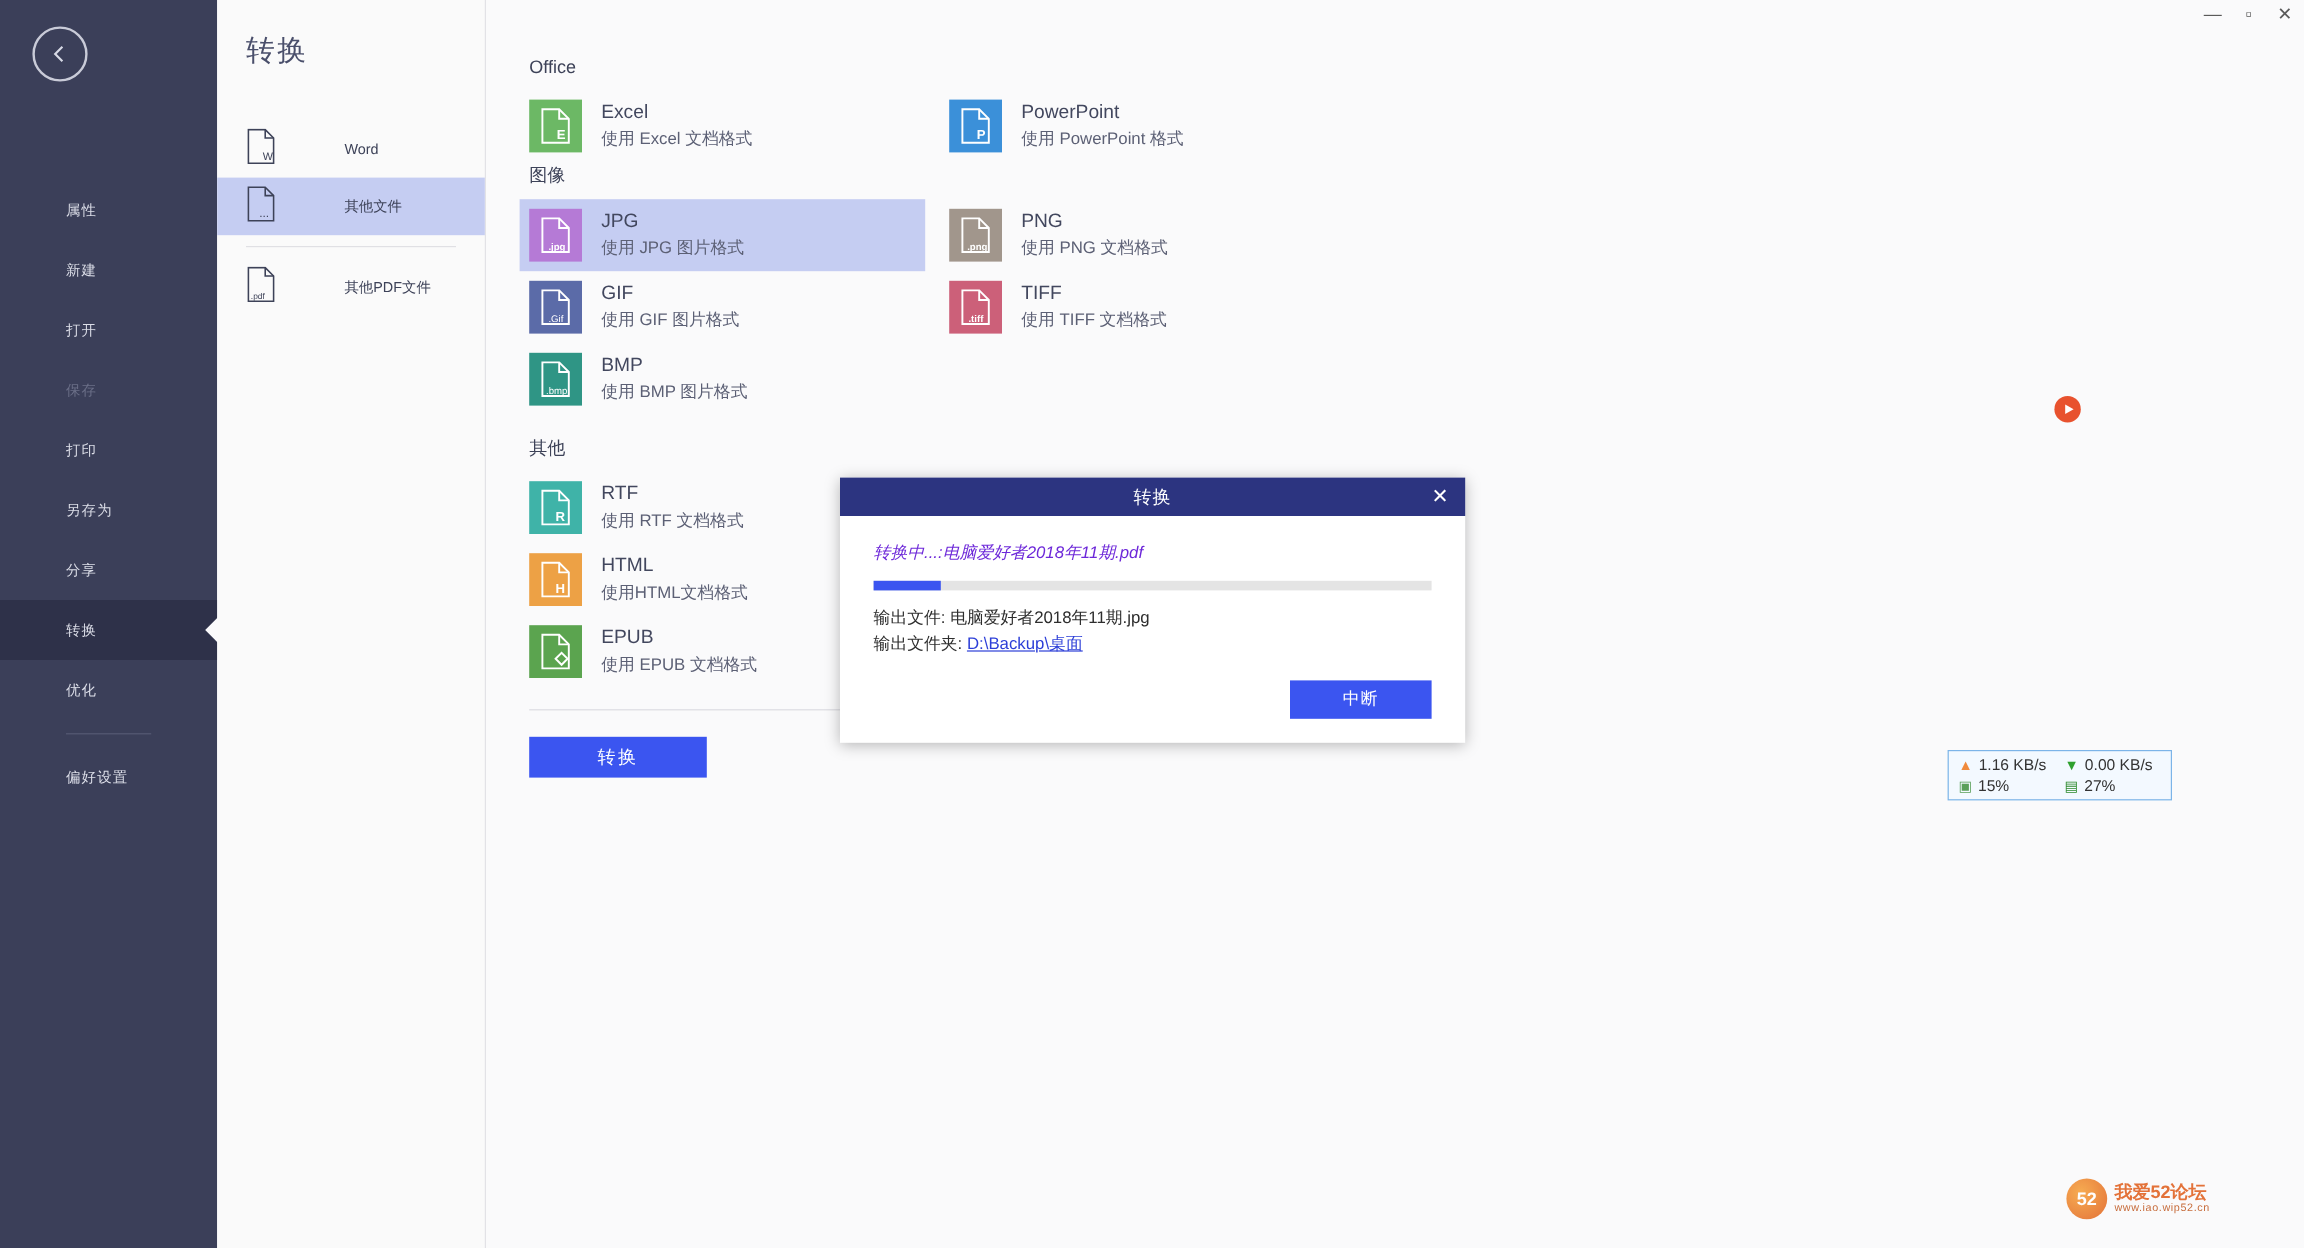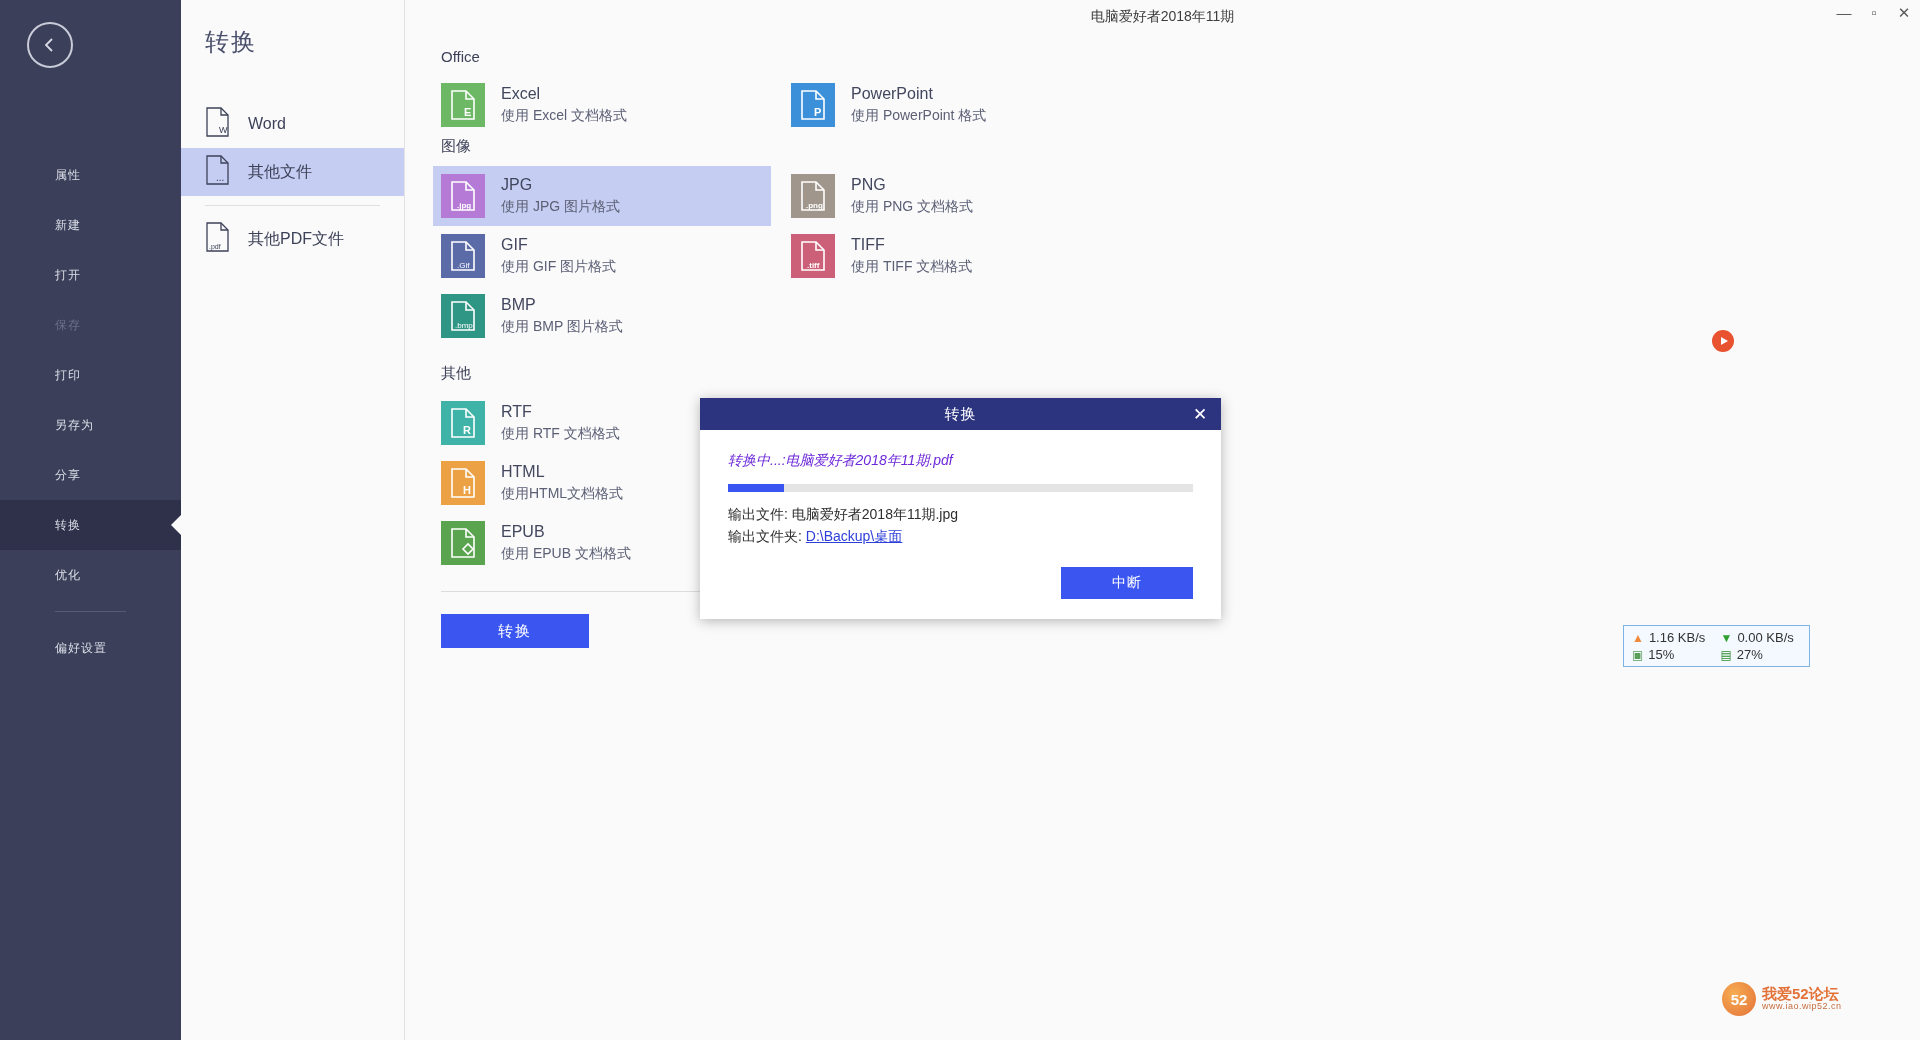--- a/index.html
+++ b/index.html
@@ -73,21 +73,21 @@
   }
   .cat-list { margin-top: 42px; }
   .cat-item {
     display: flex; align-items: center;
     height: 48px; padding-left: 24px;
     cursor: pointer;
   }
   .cat-item.active { background: #c5cdf2; }
   .cat-item .ficon { margin-right: 17px; }
   .cat-item .label {
-    font-size: 16px; color: #3d4258;
+    font-size: 12px; color: #3d4258; margin-left: 39px;
   }
   .cat-divider {
     margin: 9px 24px 9px 24px;
     height: 1px; background: #e0e0e4;
   }
 
   
   .main {
     position: absolute; left: 405px; top: 0;
     right: 0; height: 1040px;
@@ -194,21 +194,21 @@
     margin: 14px 0 14px 0;
     height: 8px; background: #e4e4e4; width: 100%;
   }
   .progress-fill { height: 8px; background: #3b55f0; }
   .modal-kv { font-size: 14px; color: #2e2e2e; margin-top: 4px; }
   .modal-kv a { color: #2d3fd8; text-decoration: underline; cursor: pointer; }
   .modal-footer {
     position: absolute; right: 28px; bottom: 20px;
   }
   .abort-btn {
-    width: 132px; height: 32px;
+    width: 118px; height: 32px;
     background: #3b55f0; color: #fff; border: none;
     font-size: 14px; cursor: pointer;
     font-family: inherit;
     letter-spacing: 1px;
   }
 
   
   .netwidget {
     position: absolute; left: 1623px; top: 625px;
     width: 187px; height: 42px;
@@ -304,21 +304,20 @@
             <text x="4" y="27" font-size="7" fill="#3d4258" font-family="Liberation Sans, sans-serif">.pdf</text>
           </svg>
         </span>
         <span class="label">其他PDF文件</span>
       </div>
     </div>
   </div>
 
   <div class="main">
 
-    <div class="win-title">电脑爱好者2018年11期</div>
     <div class="win-ctrls">
       <span>—</span>
       <span>▫</span>
       <span>✕</span>
     </div>
 
     <div style="padding-top:48px;">
 
       <div class="section-title">Office</div>
       <div class="grid">

